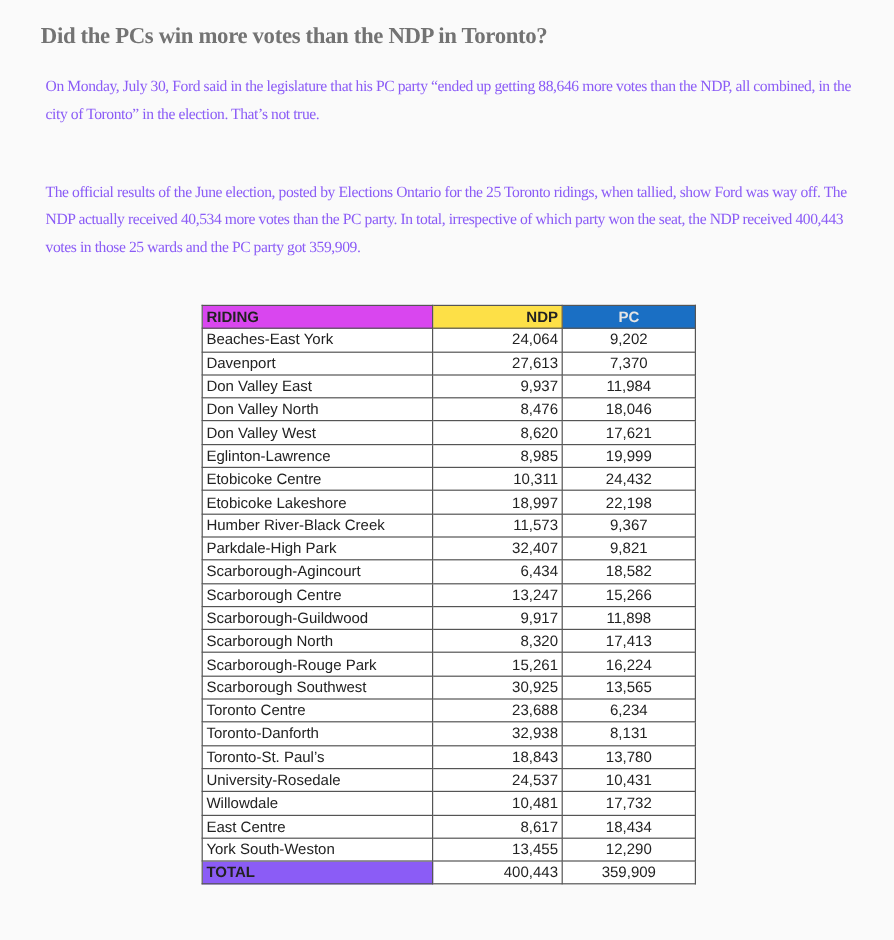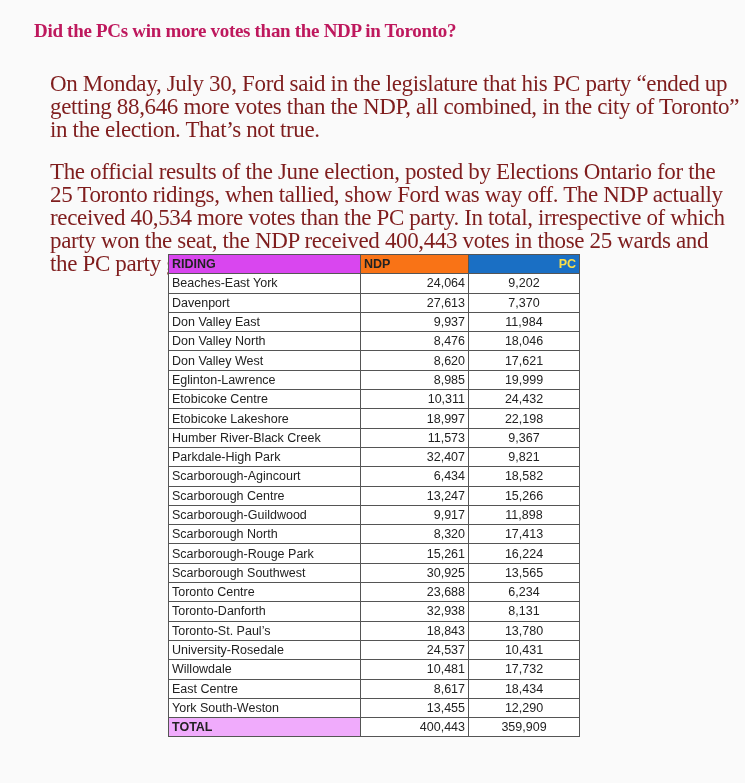--- a/index.html
+++ b/index.html
@@ -7,27 +7,27 @@
     width: 745px; height: 783px; overflow: hidden;
     background: #fafafa;
     color: #333333;
     font-family: "DejaVu Serif", "Liberation Serif", serif;
   }
   .article { position: absolute; left: 34px; top: 0; width: 690px; }
   .heading {
     margin: 0; position: absolute; top: 20px; left: 0;
     font-family: "Liberation Serif", serif;
     font-weight: bold; font-size: 19px; letter-spacing: -0.3px;
-    color: #be185d; white-space: nowrap;
+    color: #737373; white-space: nowrap;
   }
   .para {
-    position: absolute; left: 0; margin: 16px;
+    position: absolute; left: 0; margin: 4px;
     font-family: "Liberation Serif", serif;
-    font-size: 23px; line-height: 23px; letter-spacing: -0.35px;
-    color: #7f1d1d; width: 690px;
+    font-size: 13px; line-height: 23px; letter-spacing: -0.35px;
+    color: #8b5cf6; width: 690px;
   }
   .p1 { top: 56px; }
   .p2 { top: 144px; }
 
   table.results {
     position: absolute; left: 168px; top: 254px;
     border-collapse: collapse;
     font-family: "Liberation Sans", sans-serif;
     font-size: 12.5px; color: #222;
     border: 1.5px solid #222;
@@ -35,24 +35,24 @@
   }
   table.results td, table.results th {
     border: 1px solid #555;
     height: 18.3px; padding: 0 3px; line-height: 18px;
   }
   .c-riding { width: 185px; text-align: left; }
   .c-ndp { width: 101px; text-align: right; }
   .c-pc { width: 104px; text-align: center; }
   th { font-weight: bold; text-align: left; }
   th.c-riding { background: #d946ef; }
-  th.c-ndp { background: #f97316; text-align: left; }
-  th.c-pc { background: #1a6fc4; color: #fde047; text-align: right; }
+  th.c-ndp { background: #fde047; text-align: right; }
+  th.c-pc { background: #1a6fc4; color: #e5e5e5; text-align: center; }
   tr.total td { font-weight: normal; }
-  tr.total td.c-riding { background: #f0abfc; font-weight: bold; }
+  tr.total td.c-riding { background: #8b5cf6; font-weight: bold; }
 </style>
 </head>
 <body>
 
 <div class="article">
   <h3 class="heading">Did the PCs win more votes than the NDP in Toronto?</h3>
   <p class="para p1">On Monday, July 30, Ford said in the legislature that his PC party “ended up getting 88,646 more votes than the NDP, all combined, in the city of Toronto” in the election. That’s not true.</p>
   <p class="para p2">The official results of the June election, posted by Elections Ontario for the 25 Toronto ridings, when tallied, show Ford was way off. The NDP actually received 40,534 more votes than the PC party. In total, irrespective of which party won the seat, the NDP received 400,443 votes in those 25 wards and the PC party got 359,909.</p>
 </div>
 

